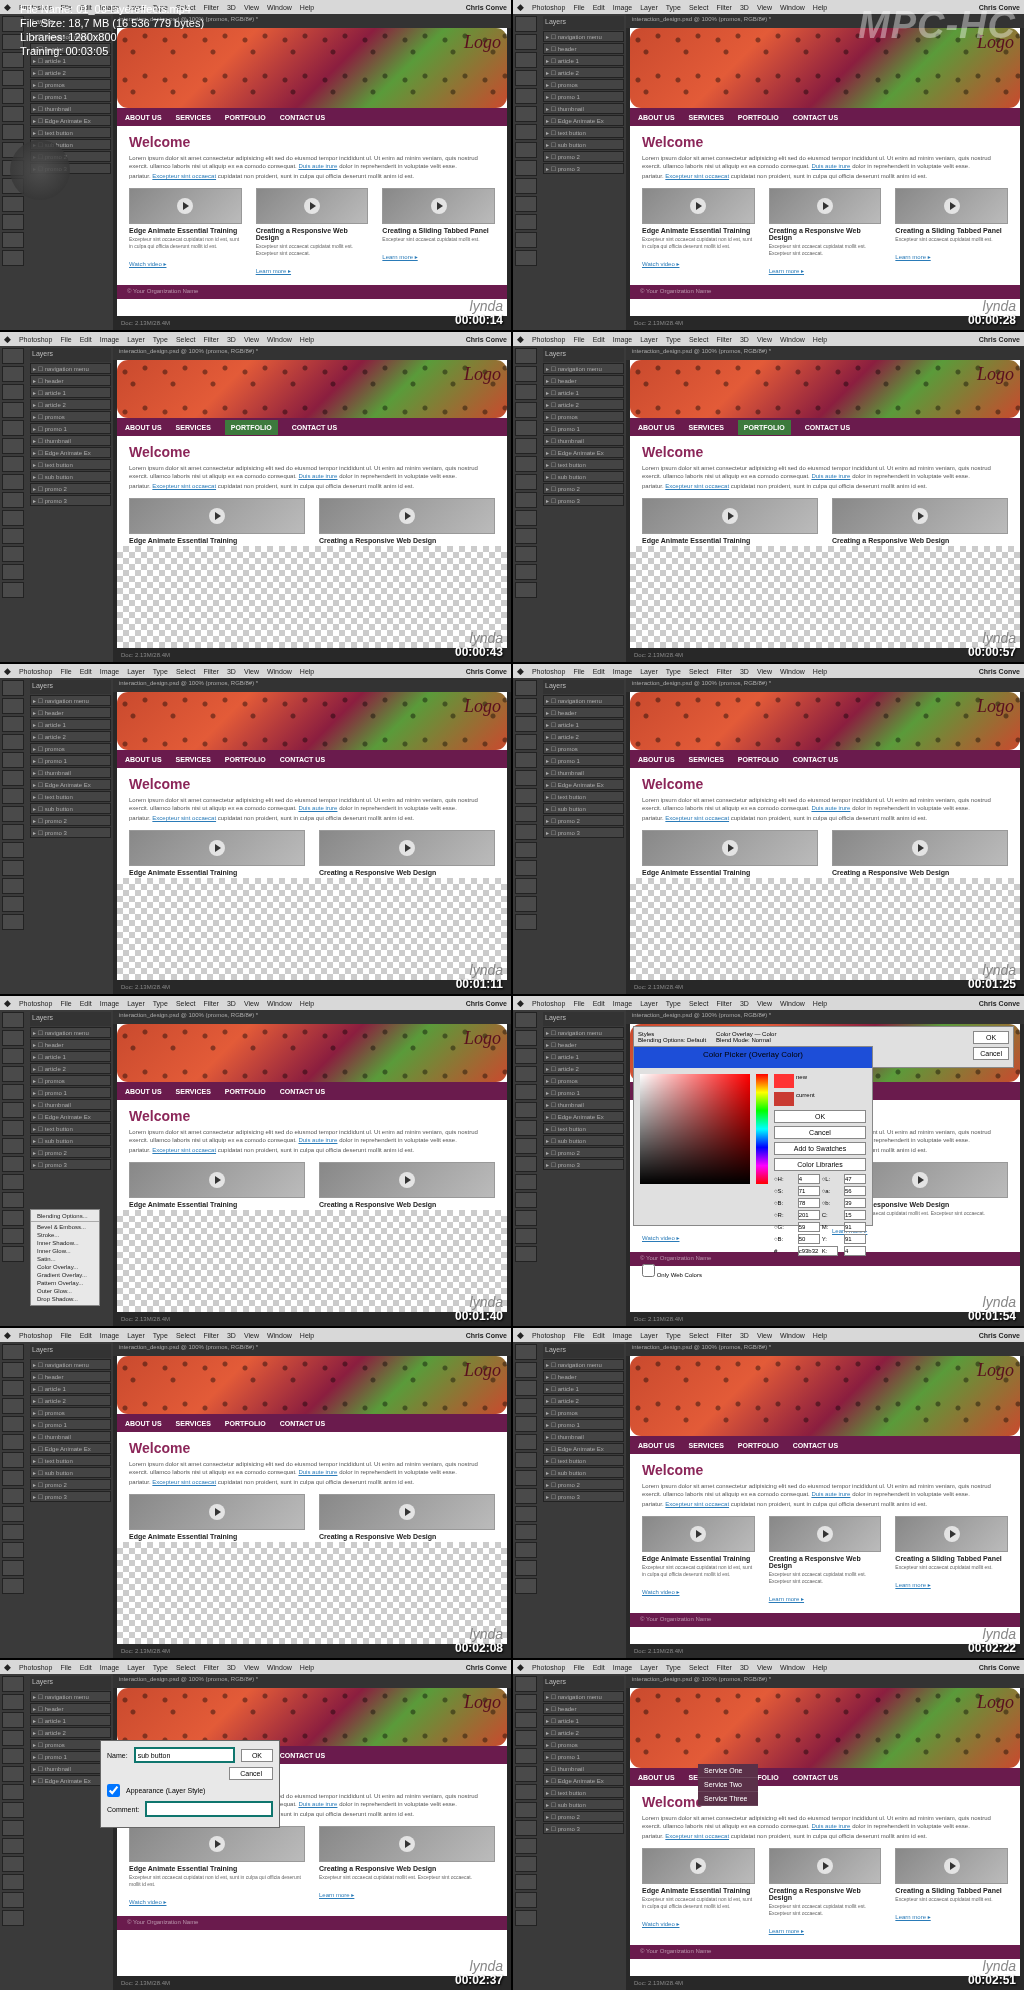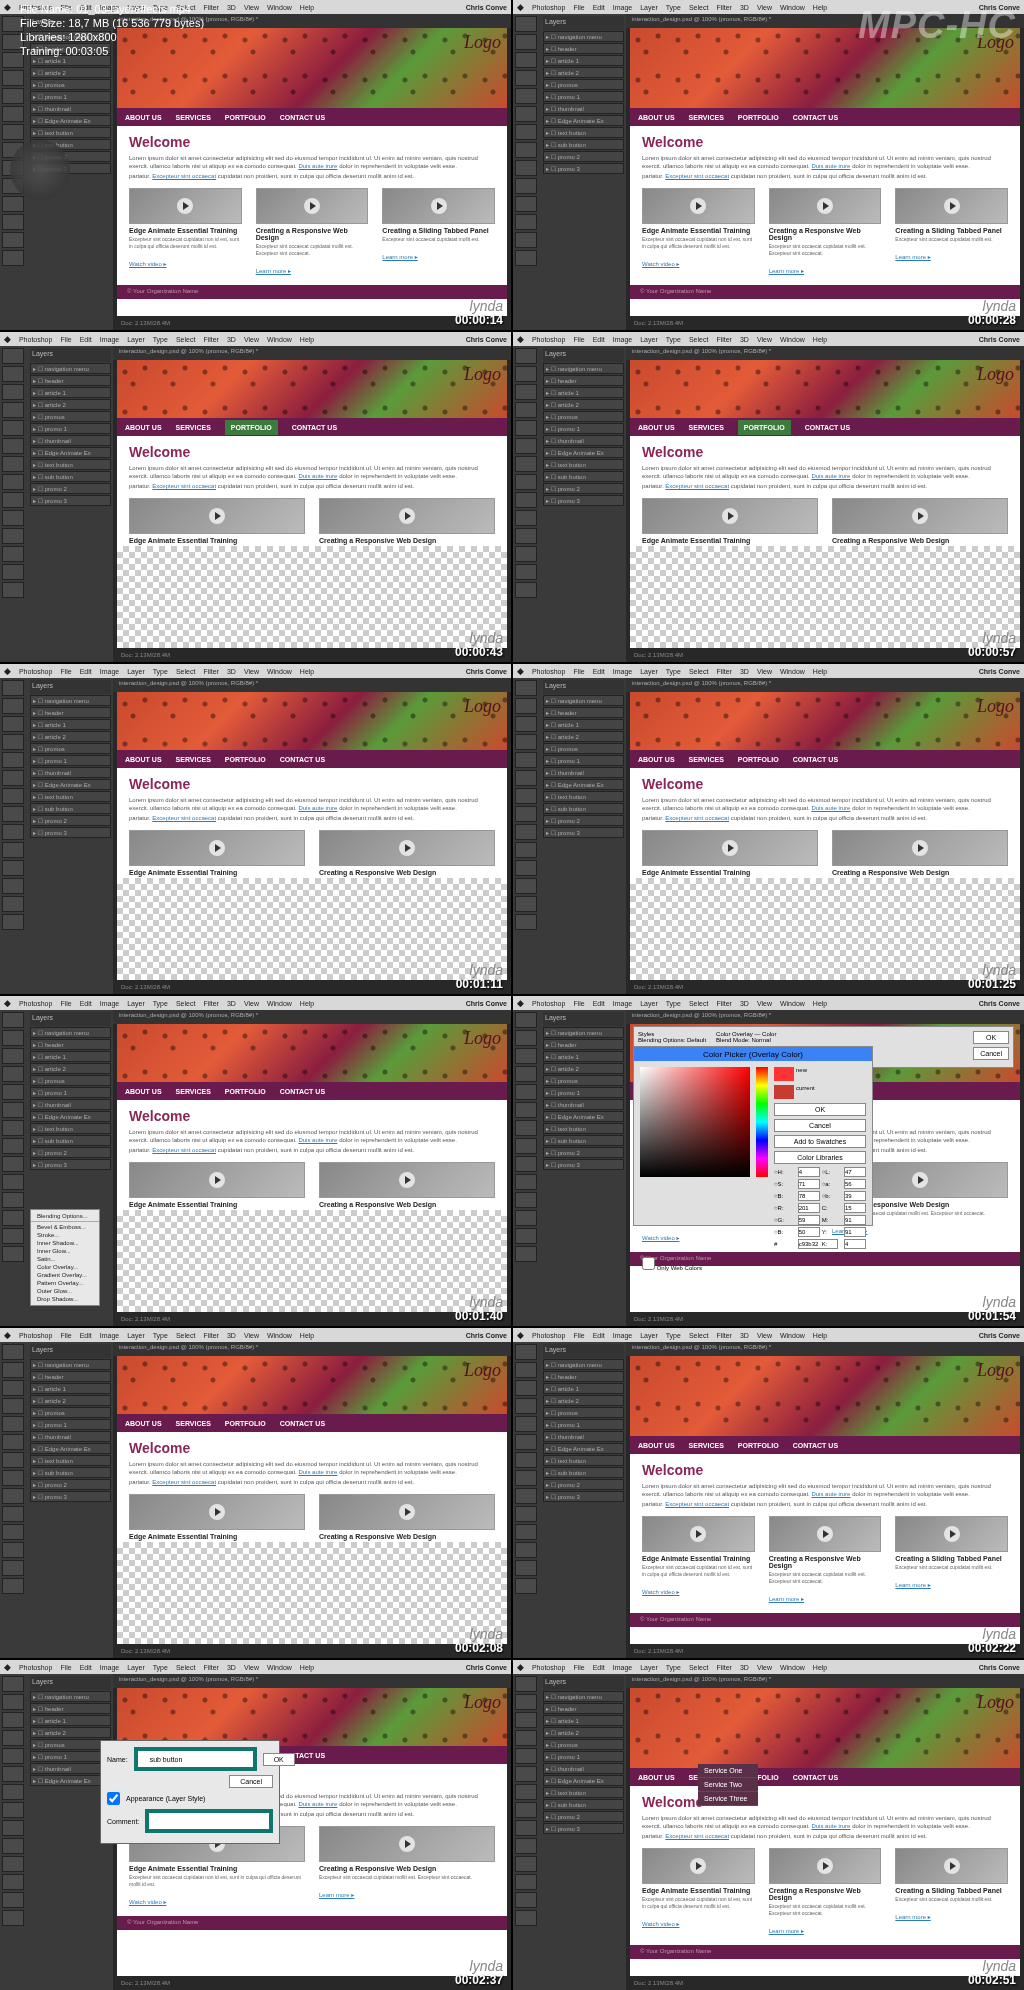--- a/index.html
+++ b/index.html
@@ -13,21 +13,21 @@
 .ps-menubar .right { margin-left: auto; font-weight: bold; }
 .ps-body { position: absolute; top: 14px; left: 0; right: 0; bottom: 0; display: flex; background: #2d2d2d; }
 .tools-col { width: 28px; background: #3a3a3a; display: flex; flex-direction: column; gap: 2px; padding: 2px; }
 .tool { width: 22px; height: 16px; background: #4a4a4a; border: 1px solid #222; }
 .panels-col { width: 85px; background: #3a3a3a; display: flex; flex-direction: column; gap: 1px; padding: 2px; font-size: 6px; color: #aaa; }
 .panel-row { height: 11px; background: #444; border: 1px solid #222; padding: 1px 2px; overflow: hidden; white-space: nowrap; }
 .panel-header { background: #333; height: 14px; padding: 2px; font-size: 7px; color: #bbb; }
 .canvas-area { flex: 1; position: relative; background: #282828; }
 .tab-bar { height: 14px; background: #333; color: #aaa; font-size: 6px; padding: 2px 6px; }
 .website { position: absolute; top: 14px; left: 4px; right: 4px; bottom: 14px; background: #fff; overflow: hidden; }
-.hero { height: 58px; background: linear-gradient(135deg, #c94a2e 0%, #e35b38 30%, #8b1e3f 55%, #5a9b3a 70%, #c94a2e 100%); position: relative; }
+.hero { height: 58px; background: linear-gradient(135deg, #c94a2e 0%, #e35b38 30%, #8b1e3f 55%, #5a9b3a 70%, #c94a2e 100%); position: relative; border-radius: 11px; }
 .hero::before { content: ""; position: absolute; inset: 0; background: radial-gradient(circle at 20% 30%, rgba(0,0,0,0.4) 2px, transparent 3px), radial-gradient(circle at 40% 60%, rgba(0,0,0,0.4) 2px, transparent 3px), radial-gradient(circle at 70% 20%, rgba(0,0,0,0.4) 2px, transparent 3px); background-size: 40px 40px; }
 .logo-text { position: absolute; top: 4px; right: 6px; font-family: cursive; font-style: italic; font-size: 18px; color: #5a0f1f; }
 .nav { height: 18px; background: #6a1b4d; display: flex; align-items: center; padding: 0 8px; gap: 14px; font-size: 7px; color: #fff; font-weight: bold; }
 .nav-item.active { background: #3d7a3d; padding: 4px 6px; }
 .content { padding: 8px 12px; background: #fff; }
 .welcome { color: #8b2659; font-size: 14px; margin-bottom: 4px; }
 .lorem { font-size: 6px; color: #555; line-height: 8px; margin-bottom: 2px; }
 .lorem .link { color: #2a7bb8; text-decoration: underline; }
 .cards { display: flex; gap: 14px; margin-top: 8px; }
 .card { flex: 1; }
@@ -42,33 +42,33 @@
 .red-box { background: #c00; color: #c00; height: 10px; width: 60px; margin-top: 2px; }
 .footer-bar { height: 14px; background: #6a1b4d; color: rgba(255,255,255,0.5); font-size: 6px; padding: 3px 10px; }
 .transparency { background: repeating-conic-gradient(#ccc 0 25%, #fff 0 50%) 0 0 / 12px 12px; }
 .status-bar { position: absolute; bottom: 0; left: 0; right: 0; height: 12px; background: #282828; color: #888; font-size: 6px; padding: 2px 8px; }
 .timestamp { position: absolute; bottom: 3px; right: 8px; color: #fff; font-size: 12px; font-weight: bold; text-shadow: 1px 1px 2px #000; z-index: 50; }
 .lynda { position: absolute; bottom: 16px; right: 8px; color: #888; font-style: italic; font-size: 14px; z-index: 40; }
 .context-menu { position: absolute; background: #e8e8e8; border: 1px solid #888; font-size: 6px; color: #222; padding: 2px 0; z-index: 60; width: 70px; }
 .context-menu div { padding: 1px 6px; }
 .context-menu .sep { border-top: 1px solid #aaa; margin: 1px 0; height: 0; padding: 0; }
 .color-picker { position: absolute; top: 50px; left: 120px; width: 240px; height: 180px; background: #e0e0e0; border: 1px solid #888; z-index: 70; font-size: 7px; }
-.cp-header { height: 14px; background: #3b82f6; text-align: center; padding: 3px; font-size: 8px; }
+.cp-header { height: 21px; background: #1d4ed8; text-align: center; padding: 3px; font-size: 8px; }
 .cp-body { display: flex; padding: 6px; gap: 6px; }
 .cp-gradient { width: 110px; height: 110px; background: linear-gradient(to right, #fff, #f00), linear-gradient(to top, #000, transparent); background-blend-mode: multiply; }
 .cp-hue { width: 12px; height: 110px; background: linear-gradient(to bottom, #f00, #ff0, #0f0, #0ff, #00f, #f0f, #f00); }
 .cp-controls { flex: 1; }
 .cp-btn { background: #fff; border: 1px solid #888; padding: 2px 6px; margin-bottom: 3px; font-size: 7px; text-align: center; }
 .cp-swatch { display: flex; gap: 2px; margin-bottom: 4px; }
 .cp-swatch div { width: 20px; height: 14px; }
 .cp-inputs { display: grid; grid-template-columns: auto 22px auto 22px; gap: 2px; font-size: 6px; align-items: center; }
 .cp-inputs input { width: 22px; height: 10px; font-size: 6px; border: 1px solid #888; }
 .dialog { position: absolute; top: 80px; left: 100px; width: 180px; background: #e8e8e8; border: 1px solid #666; z-index: 70; font-size: 7px; padding: 6px; }
 .dialog-row { display: flex; gap: 6px; margin-bottom: 4px; align-items: center; }
-.dialog input[type="text"] { flex: 1; border: 4px solid #0f766e; height: 24px; font-size: 7px; padding: 0 12px; }
+.dialog input[type="text"] { flex: 1; border: 2px solid #0f766e; height: 16px; font-size: 7px; padding: 0 2px; }
 .dialog .btn { background: #fff; border: 1px solid #888; padding: 2px 10px; }
 .circle-overlay { position: absolute; width: 60px; height: 60px; border-radius: 50%; background: radial-gradient(circle, rgba(80,80,80,0.9), rgba(40,40,40,0.7)); z-index: 55; }
 .dropdown { position: absolute; background: #5a3048; color: #fff; font-size: 7px; z-index: 60; width: 60px; }
 .dropdown div { padding: 3px 6px; border-bottom: 1px solid rgba(255,255,255,0.1); }
 .layer-style-top { position: absolute; top: 30px; left: 120px; right: 10px; height: 42px; background: #e0e0e0; border: 1px solid #888; z-index: 65; font-size: 6px; padding: 4px; display: flex; gap: 10px; }
 .hero-tall { height: 80px; }
 </style>
 </head>
 <body>
 

